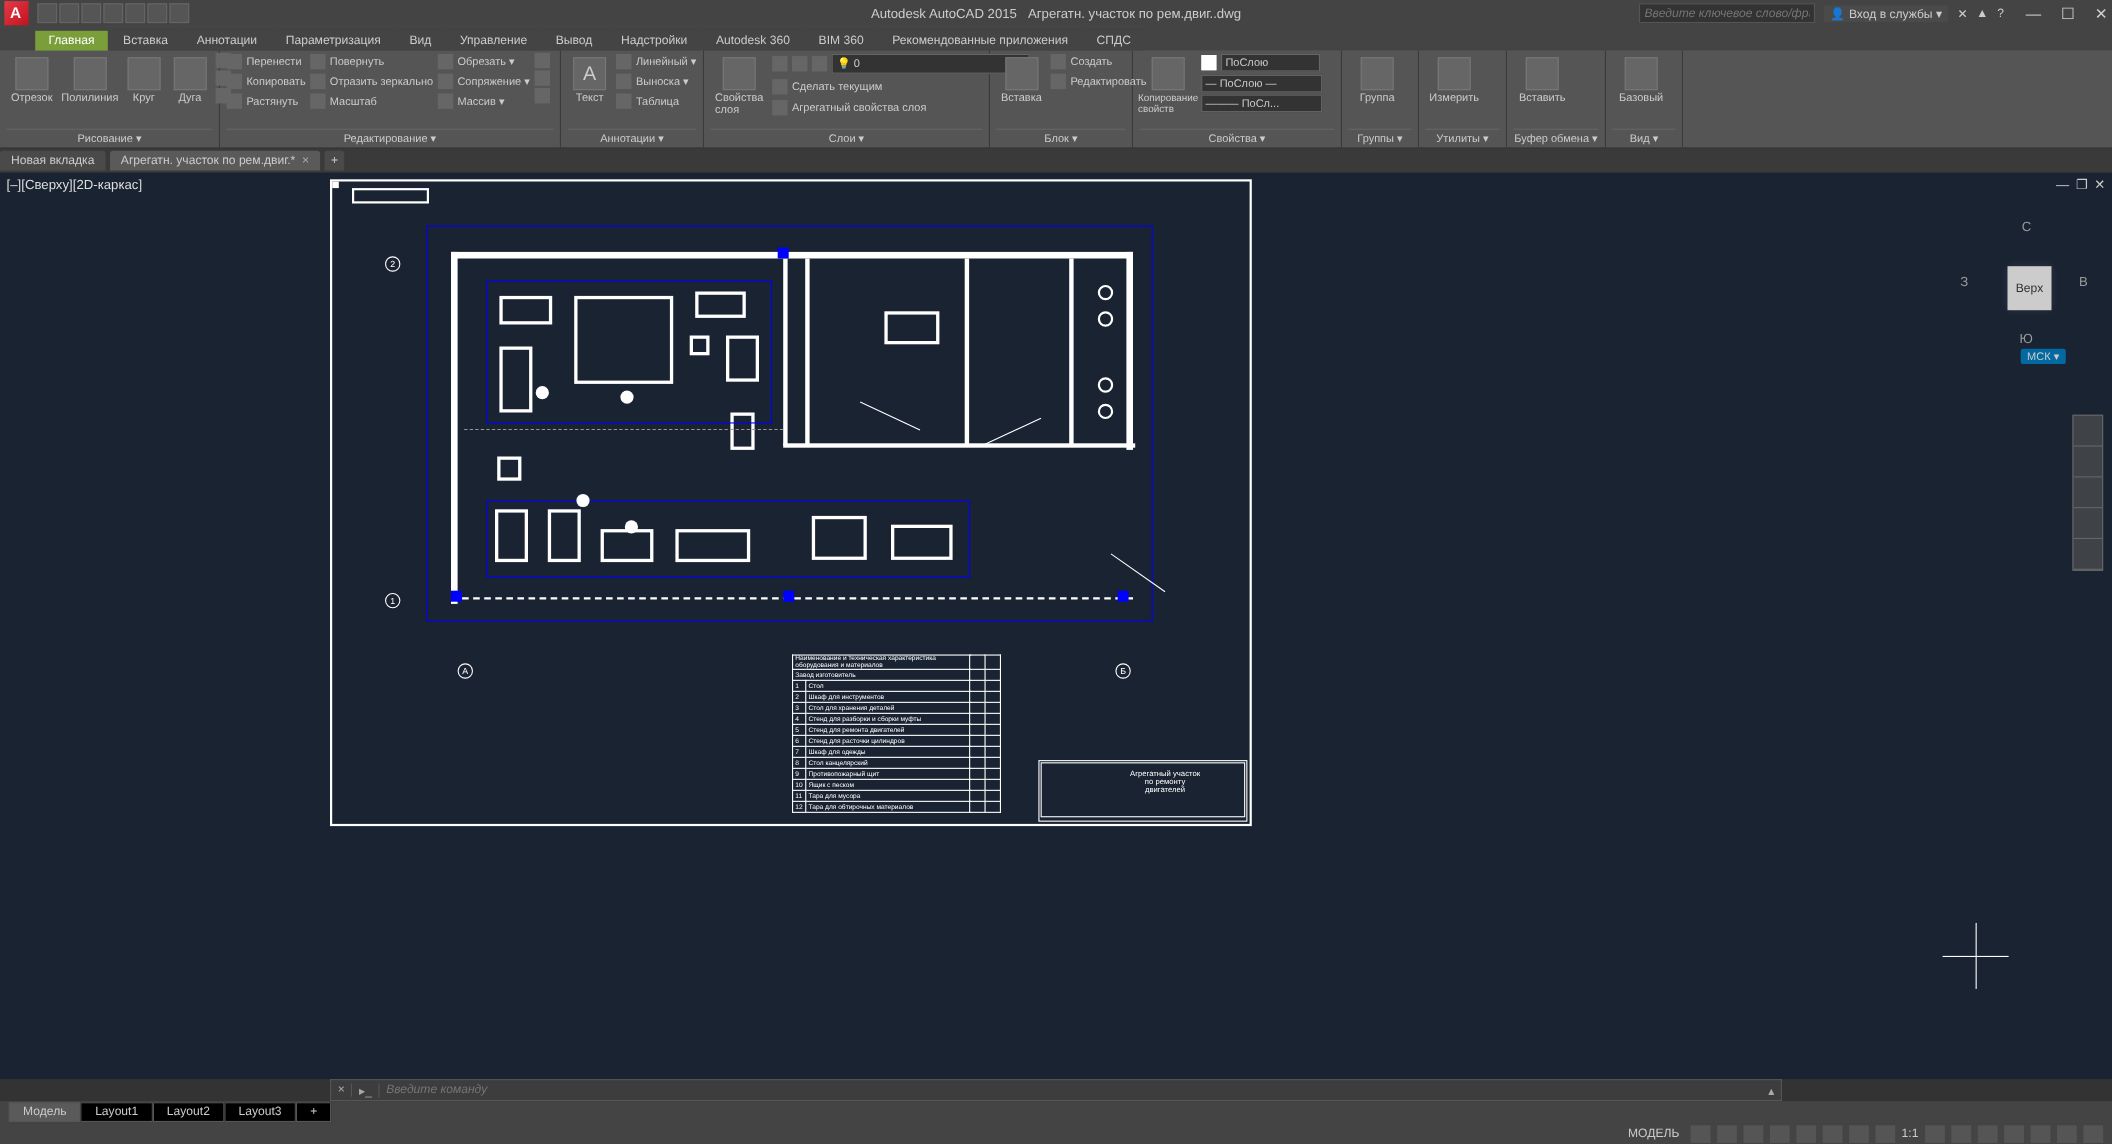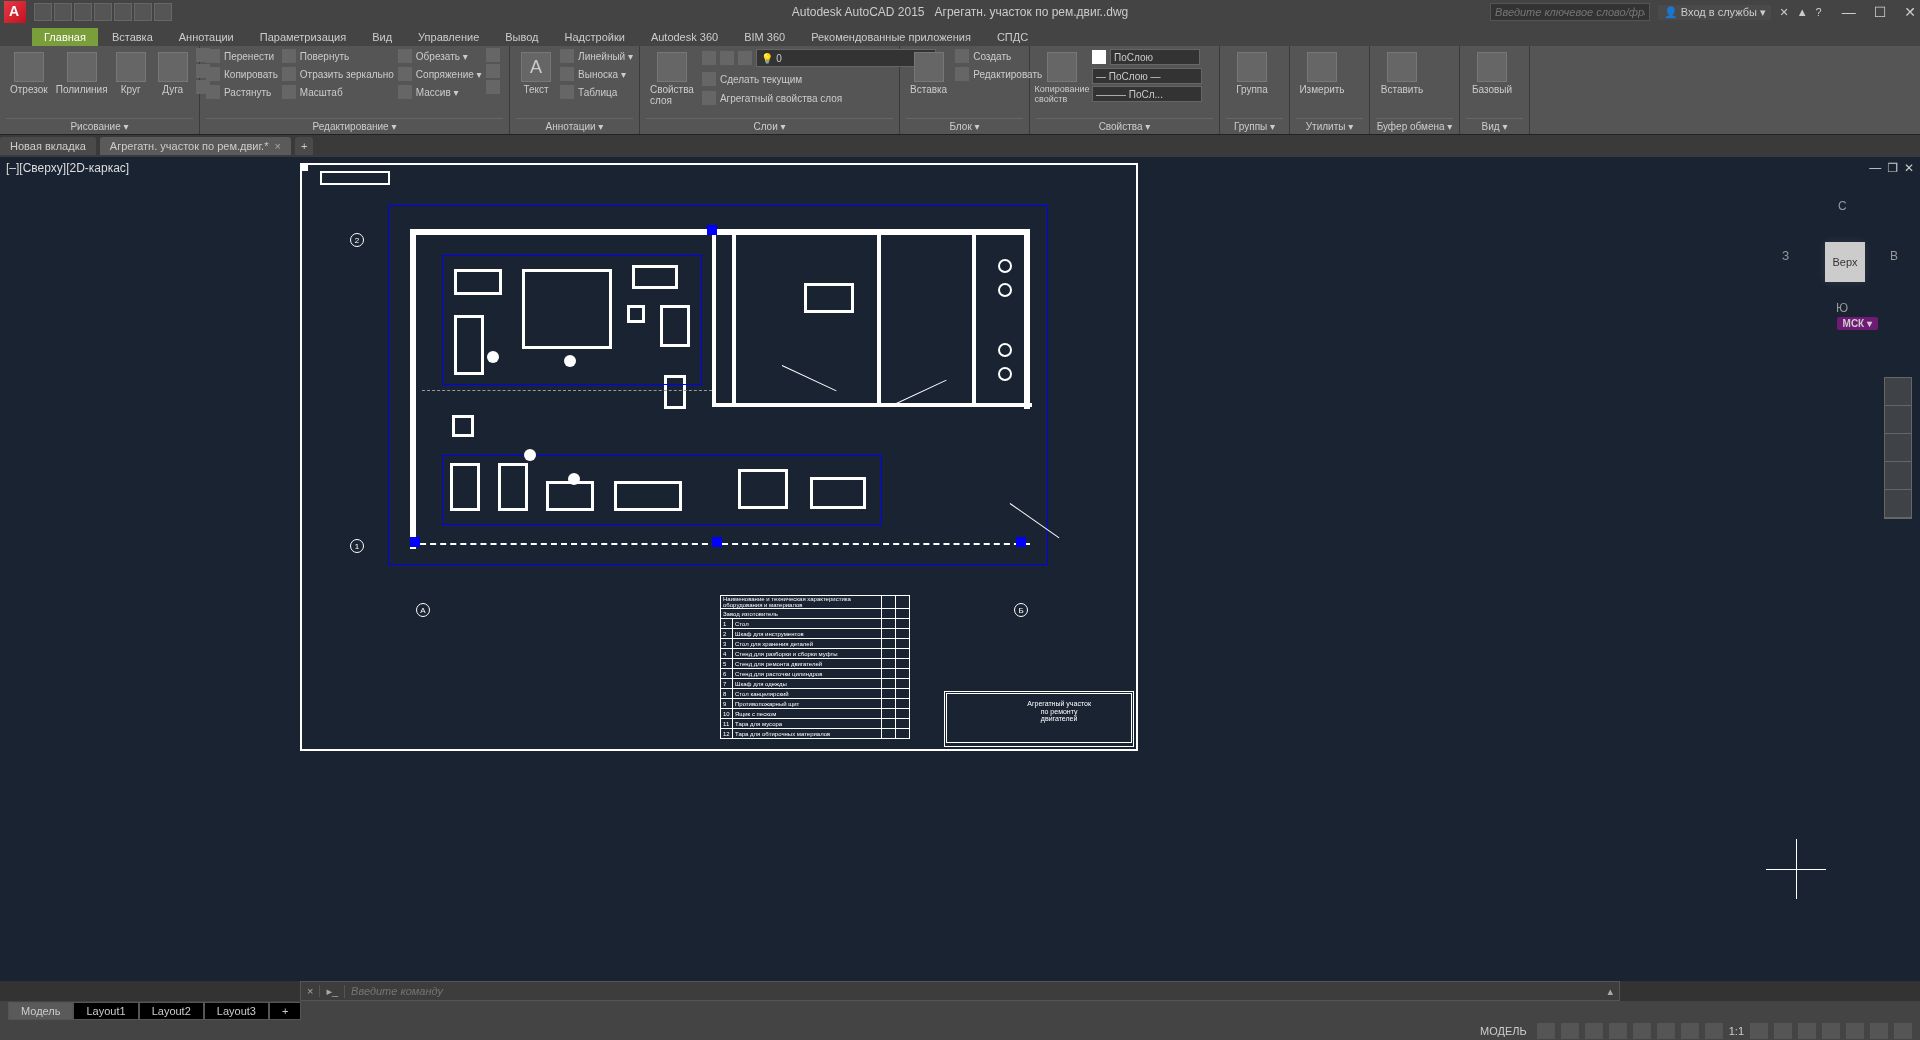--- a/index.html
+++ b/index.html
@@ -37,21 +37,21 @@
 .filetab .close { margin-left:6px; color:#aaa; }
 .filetab.plus { padding:3px 6px; }
 
 .workspace { position:relative; height: calc(1040px - 24px - 20px - 22px - 88px - 22px - 20px - 20px - 20px); background:#1a2332; }
 .viewport-label { position:absolute; top:4px; left:6px; font-size:12px; color:#ddd; }
 .vp-controls { position:absolute; top:4px; right:6px; display:flex; gap:6px; font-size:12px; }
 .viewcube { position:absolute; top:50px; right:30px; width:100px; height:100px; }
 .vc-center { position:absolute; left:35px; top:35px; width:40px; height:40px; background:#ccc; color:#333; display:flex; align-items:center; justify-content:center; font-size:11px; box-shadow:0 0 8px rgba(255,255,255,0.1); }
 .vc-n,.vc-s,.vc-e,.vc-w { position:absolute; font-size:12px; color:#999; }
 .vc-n { top:-8px; left:48px; } .vc-s { bottom:-8px; left:46px; } .vc-e { right:-8px; top:42px; } .vc-w { left:-8px; top:42px; }
-.wcs-label { position:absolute; top:160px; right:42px; background:#701a75; padding:1px 6px; font-size:10px; border-radius:2px;font-weight:bold; }
+.wcs-label { position:absolute; top:160px; right:42px; background:#0369a1; padding:1px 6px; font-size:10px; border-radius:2px; }
 .navbar { position:absolute; top:220px; right:8px; width:28px; background:rgba(80,80,80,0.7); border:1px solid #666; display:flex; flex-direction:column; }
 .navbar div { height:28px; border-bottom:1px solid #666; }
 
 .drawing-frame { position:absolute; left:300px; top:6px; width:838px; height:588px; border:2px solid #fff; }
 .wall { position:absolute; background:#fff; }
 .blue-sel { position:absolute; border:1px solid #00f; }
 .grip { position:absolute; width:10px; height:10px; background:#00f; }
 .dim-line { position:absolute; border-top:1px dashed #999; }
 .circle-marker { position:absolute; width:14px; height:14px; border:1px solid #fff; border-radius:50%; font-size:8px; color:#fff; display:flex; align-items:center; justify-content:center; background:#1a2332; }
 .white-circle { position:absolute; width:12px; height:12px; background:#fff; border-radius:50%; }

